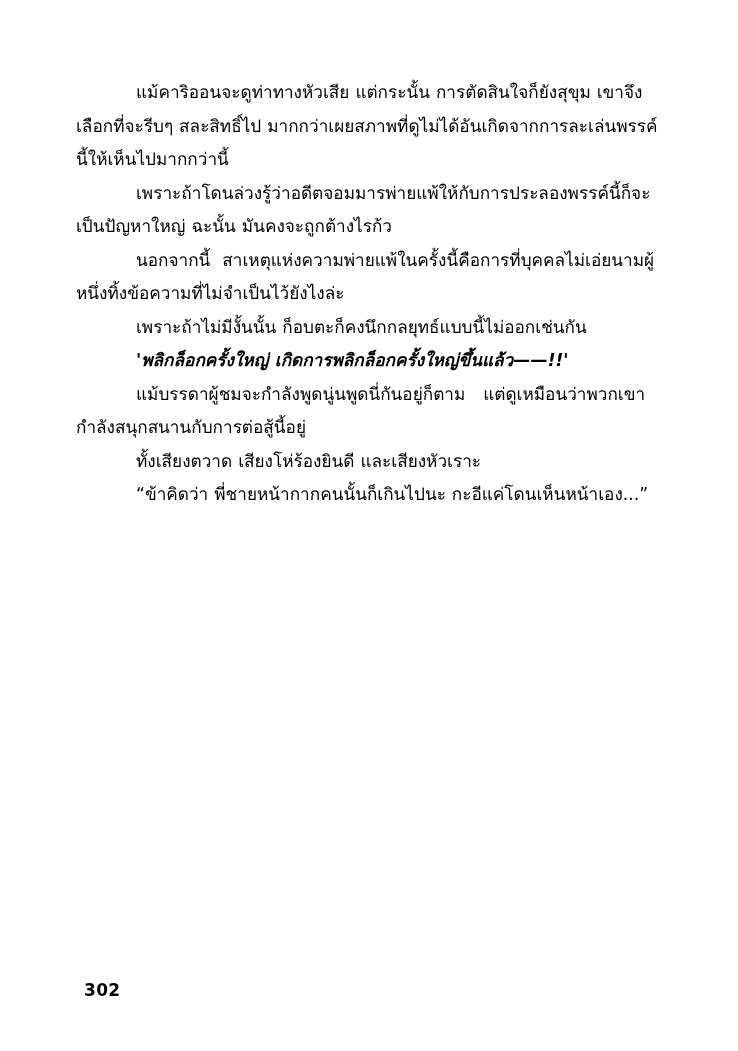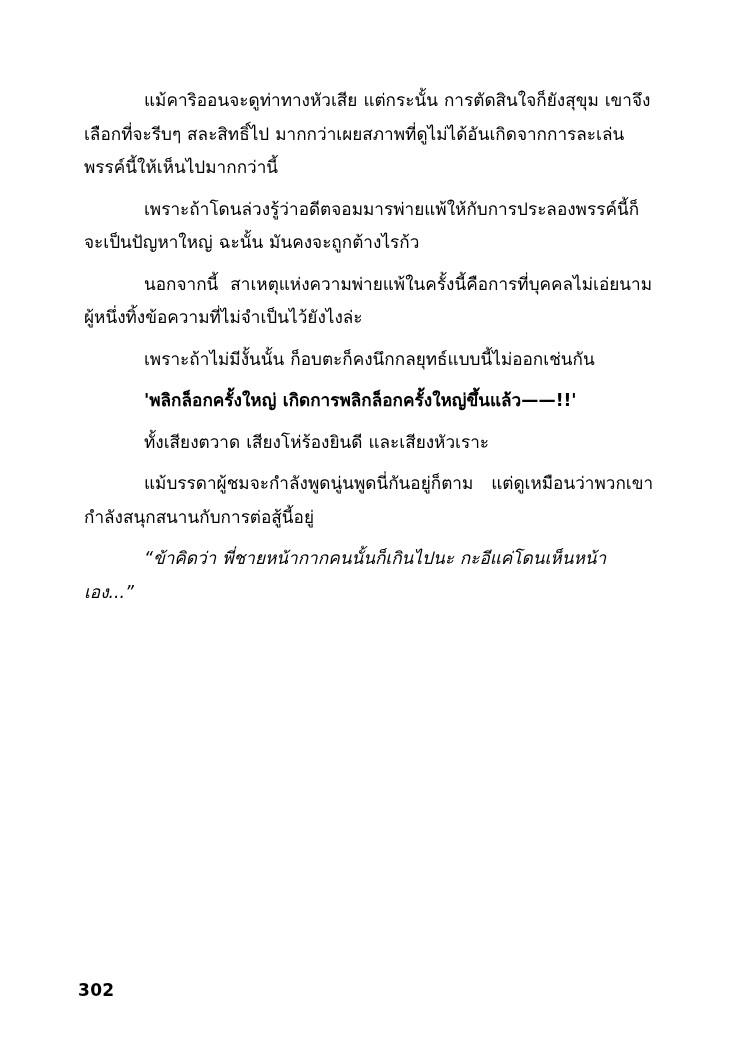--- a/index.html
+++ b/index.html
@@ -27,50 +27,50 @@
     position: absolute;
     left: 76px;
     top: 76px;
     width: 588px;
     font-size: 17.2px;
     line-height: 33.5px;
     text-align: left;
     word-spacing: 0.5px;
   }
   .para {
-    margin: 8px;
+    margin: 0;
     text-indent: 60px;
     white-space: pre-wrap;
   }
   .bold-italic {
     font-weight: bold;
+    font-style: italic;
   }
   .italic {
-    font-style: italic;
   }
   .page-number {
     position: absolute;
-    left: 78px;
+    left: 84px;
     top: 980px;
     font-size: 17px;
     font-weight: bold;
     letter-spacing: 0.3px;
   }
 </style>
 </head>
 <body>
 
 <div class="page">
 
   <div class="text-body">
     <p class="para">แม้คาริออนจะดูท่าทางหัวเสีย แต่กระนั้น การตัดสินใจก็ยังสุขุม เขาจึงเลือกที่จะรีบๆ สละสิทธิ์ไป มากกว่าเผยสภาพที่ดูไม่ได้อันเกิดจากการละเล่นพรรค์นี้ให้เห็นไปมากกว่านี้</p>
     <p class="para">เพราะถ้าโดนล่วงรู้ว่าอดีตจอมมารพ่ายแพ้ให้กับการประลองพรรค์นี้ก็จะเป็นปัญหาใหญ่ ฉะนั้น มันคงจะถูกต้างไรก้ว</p>
     <p class="para">นอกจากนี้  สาเหตุแห่งความพ่ายแพ้ในครั้งนี้คือการที่บุคคลไม่เอ่ยนามผู้หนึ่งทิ้งข้อความที่ไม่จำเป็นไว้ยังไงล่ะ</p>
     <p class="para">เพราะถ้าไม่มีงั้นนั้น ก็อบตะก็คงนึกกลยุทธ์แบบนี้ไม่ออกเช่นกัน</p>
     <p class="para bold-italic">'พลิกล็อกครั้งใหญ่ เกิดการพลิกล็อกครั้งใหญ่ขึ้นแล้ว——!!'</p>
+    <p class="para">แม้บรรดาผู้ชมจะกำลังพูดนู่นพูดนี่กันอยู่ก็ตาม   แต่ดูเหมือนว่าพวกเขากำลังสนุกสนานกับการต่อสู้นี้อยู่</p>
     <p class="para">ทั้งเสียงตวาด เสียงโห่ร้องยินดี และเสียงหัวเราะ</p>
-    <p class="para">แม้บรรดาผู้ชมจะกำลังพูดนู่นพูดนี่กันอยู่ก็ตาม   แต่ดูเหมือนว่าพวกเขากำลังสนุกสนานกับการต่อสู้นี้อยู่</p>
     <p class="para italic">“ข้าคิดว่า พี่ชายหน้ากากคนนั้นก็เกินไปนะ กะอีแค่โดนเห็นหน้าเอง...”</p>
   </div>
 
   <div class="page-number">302</div>
 
 </div>
 
 </body></html>

